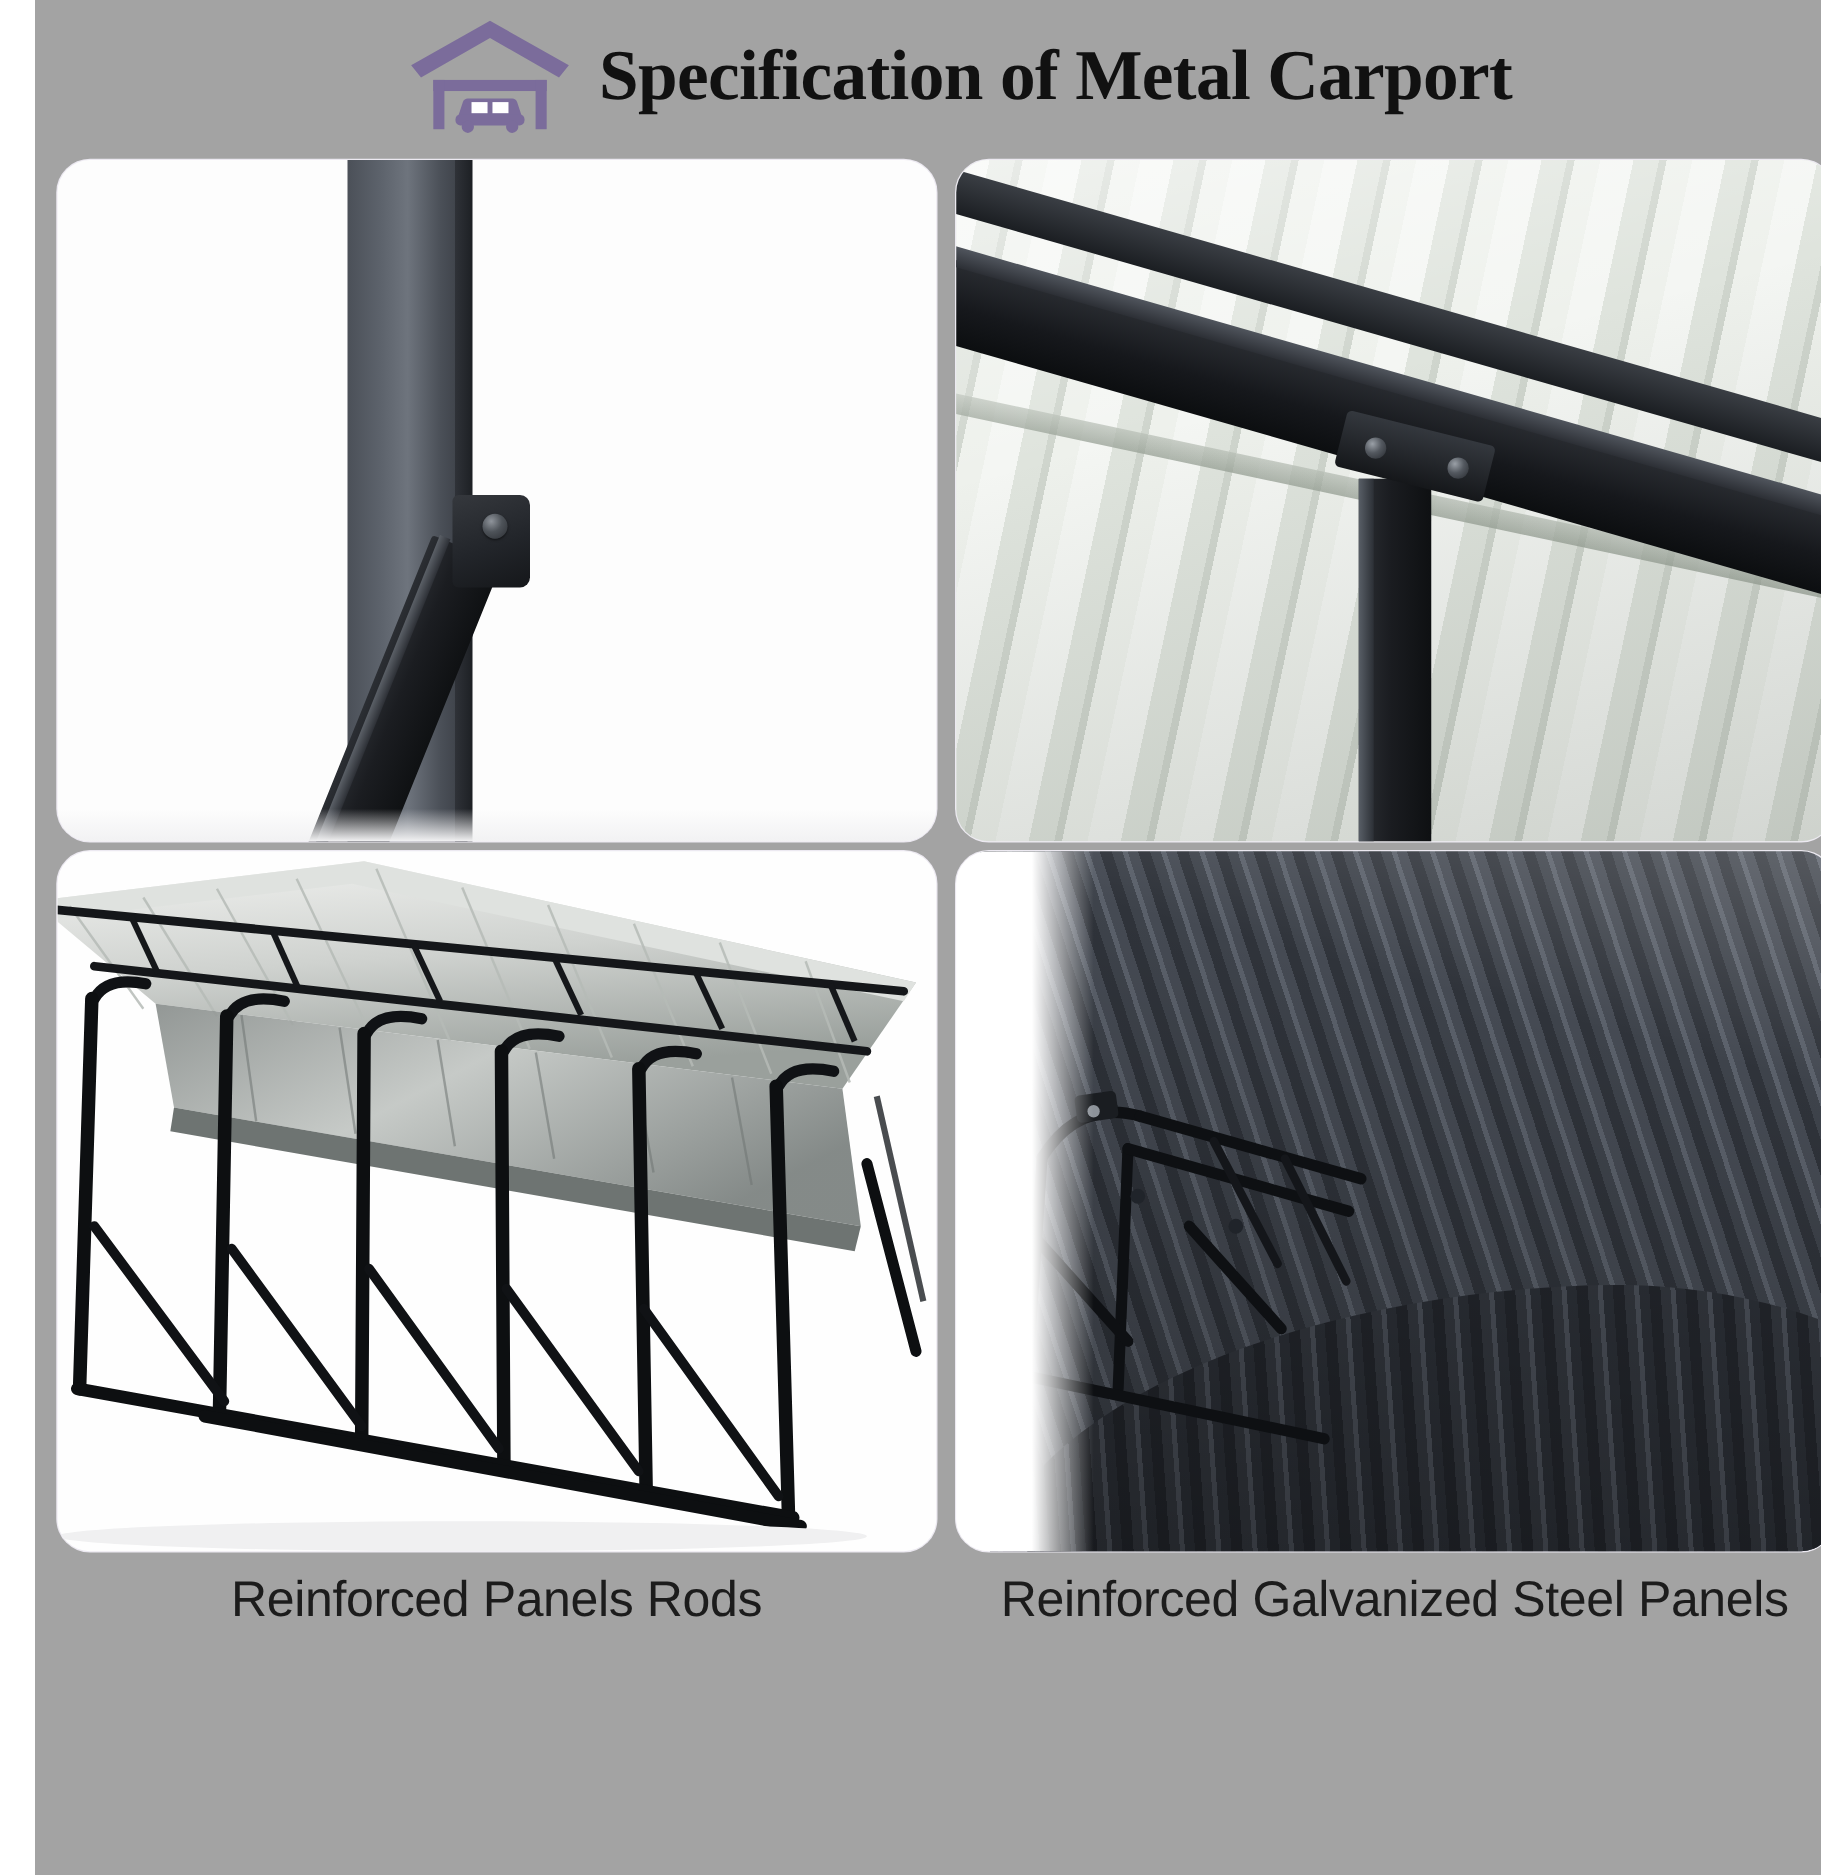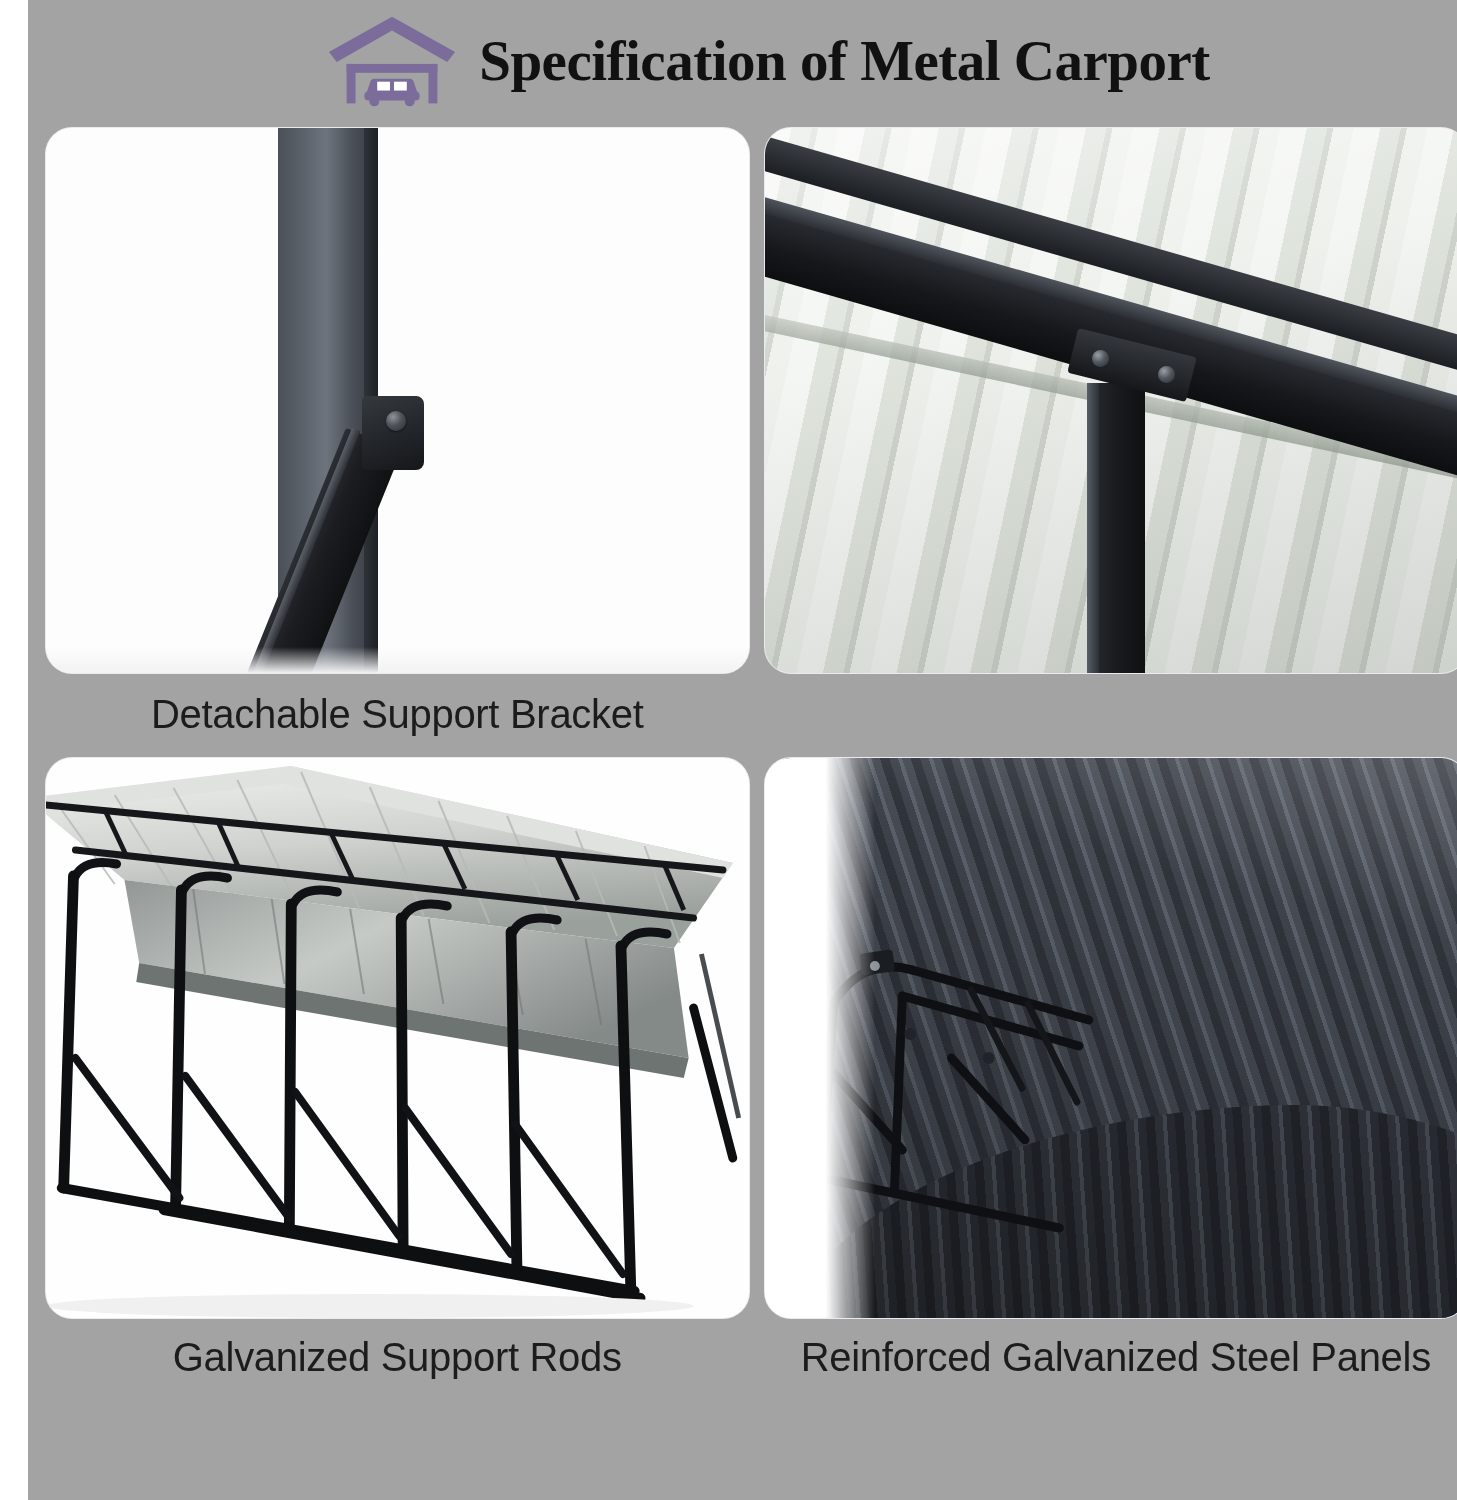--- a/index.html
+++ b/index.html
@@ -284,21 +284,20 @@
     <div class="cell">
       <div class="photo p1">
         <div class="post"></div>
         <div class="post-edge"></div>
         <div class="brace"></div>
         <div class="brace-hi"></div>
         <div class="plate"></div>
         <div class="bolt"></div>
         <div class="floorshade"></div>
       </div>
-      <div class="caption">Detachable Support Bracket</div>
     </div>
 
     <div class="cell">
       <div class="photo p2">
         <div class="sheet"></div>
         <div class="seam"></div>
         <div class="sheet-shade"></div>
         <div class="topbar"></div>
         <div class="beam"></div>
         <div class="beam-top"></div>
@@ -405,21 +404,21 @@
             <line x1="478" y1="366" x2="588" y2="516"></line>
           </g>
 
           <g stroke="#2a2d31" stroke-width="5" opacity="0.85">
             <line x1="668" y1="196" x2="706" y2="360"></line>
           </g>
 
           <ellipse cx="330" cy="548" rx="330" ry="12" fill="#f0f0f1"></ellipse>
         </svg>
       </div>
-      <div class="caption">Galvanized Support Rods</div>
+      <div class="caption">Reinforced Panels Rods</div>
     </div>
 
     <div class="cell bottom">
       <div class="photo p4">
         <div class="roof"></div>
         <div class="roof-curve"></div>
         <div class="roof-shade"></div>
 
         <svg class="frame" viewBox="0 0 716 560" preserveAspectRatio="none">
 

